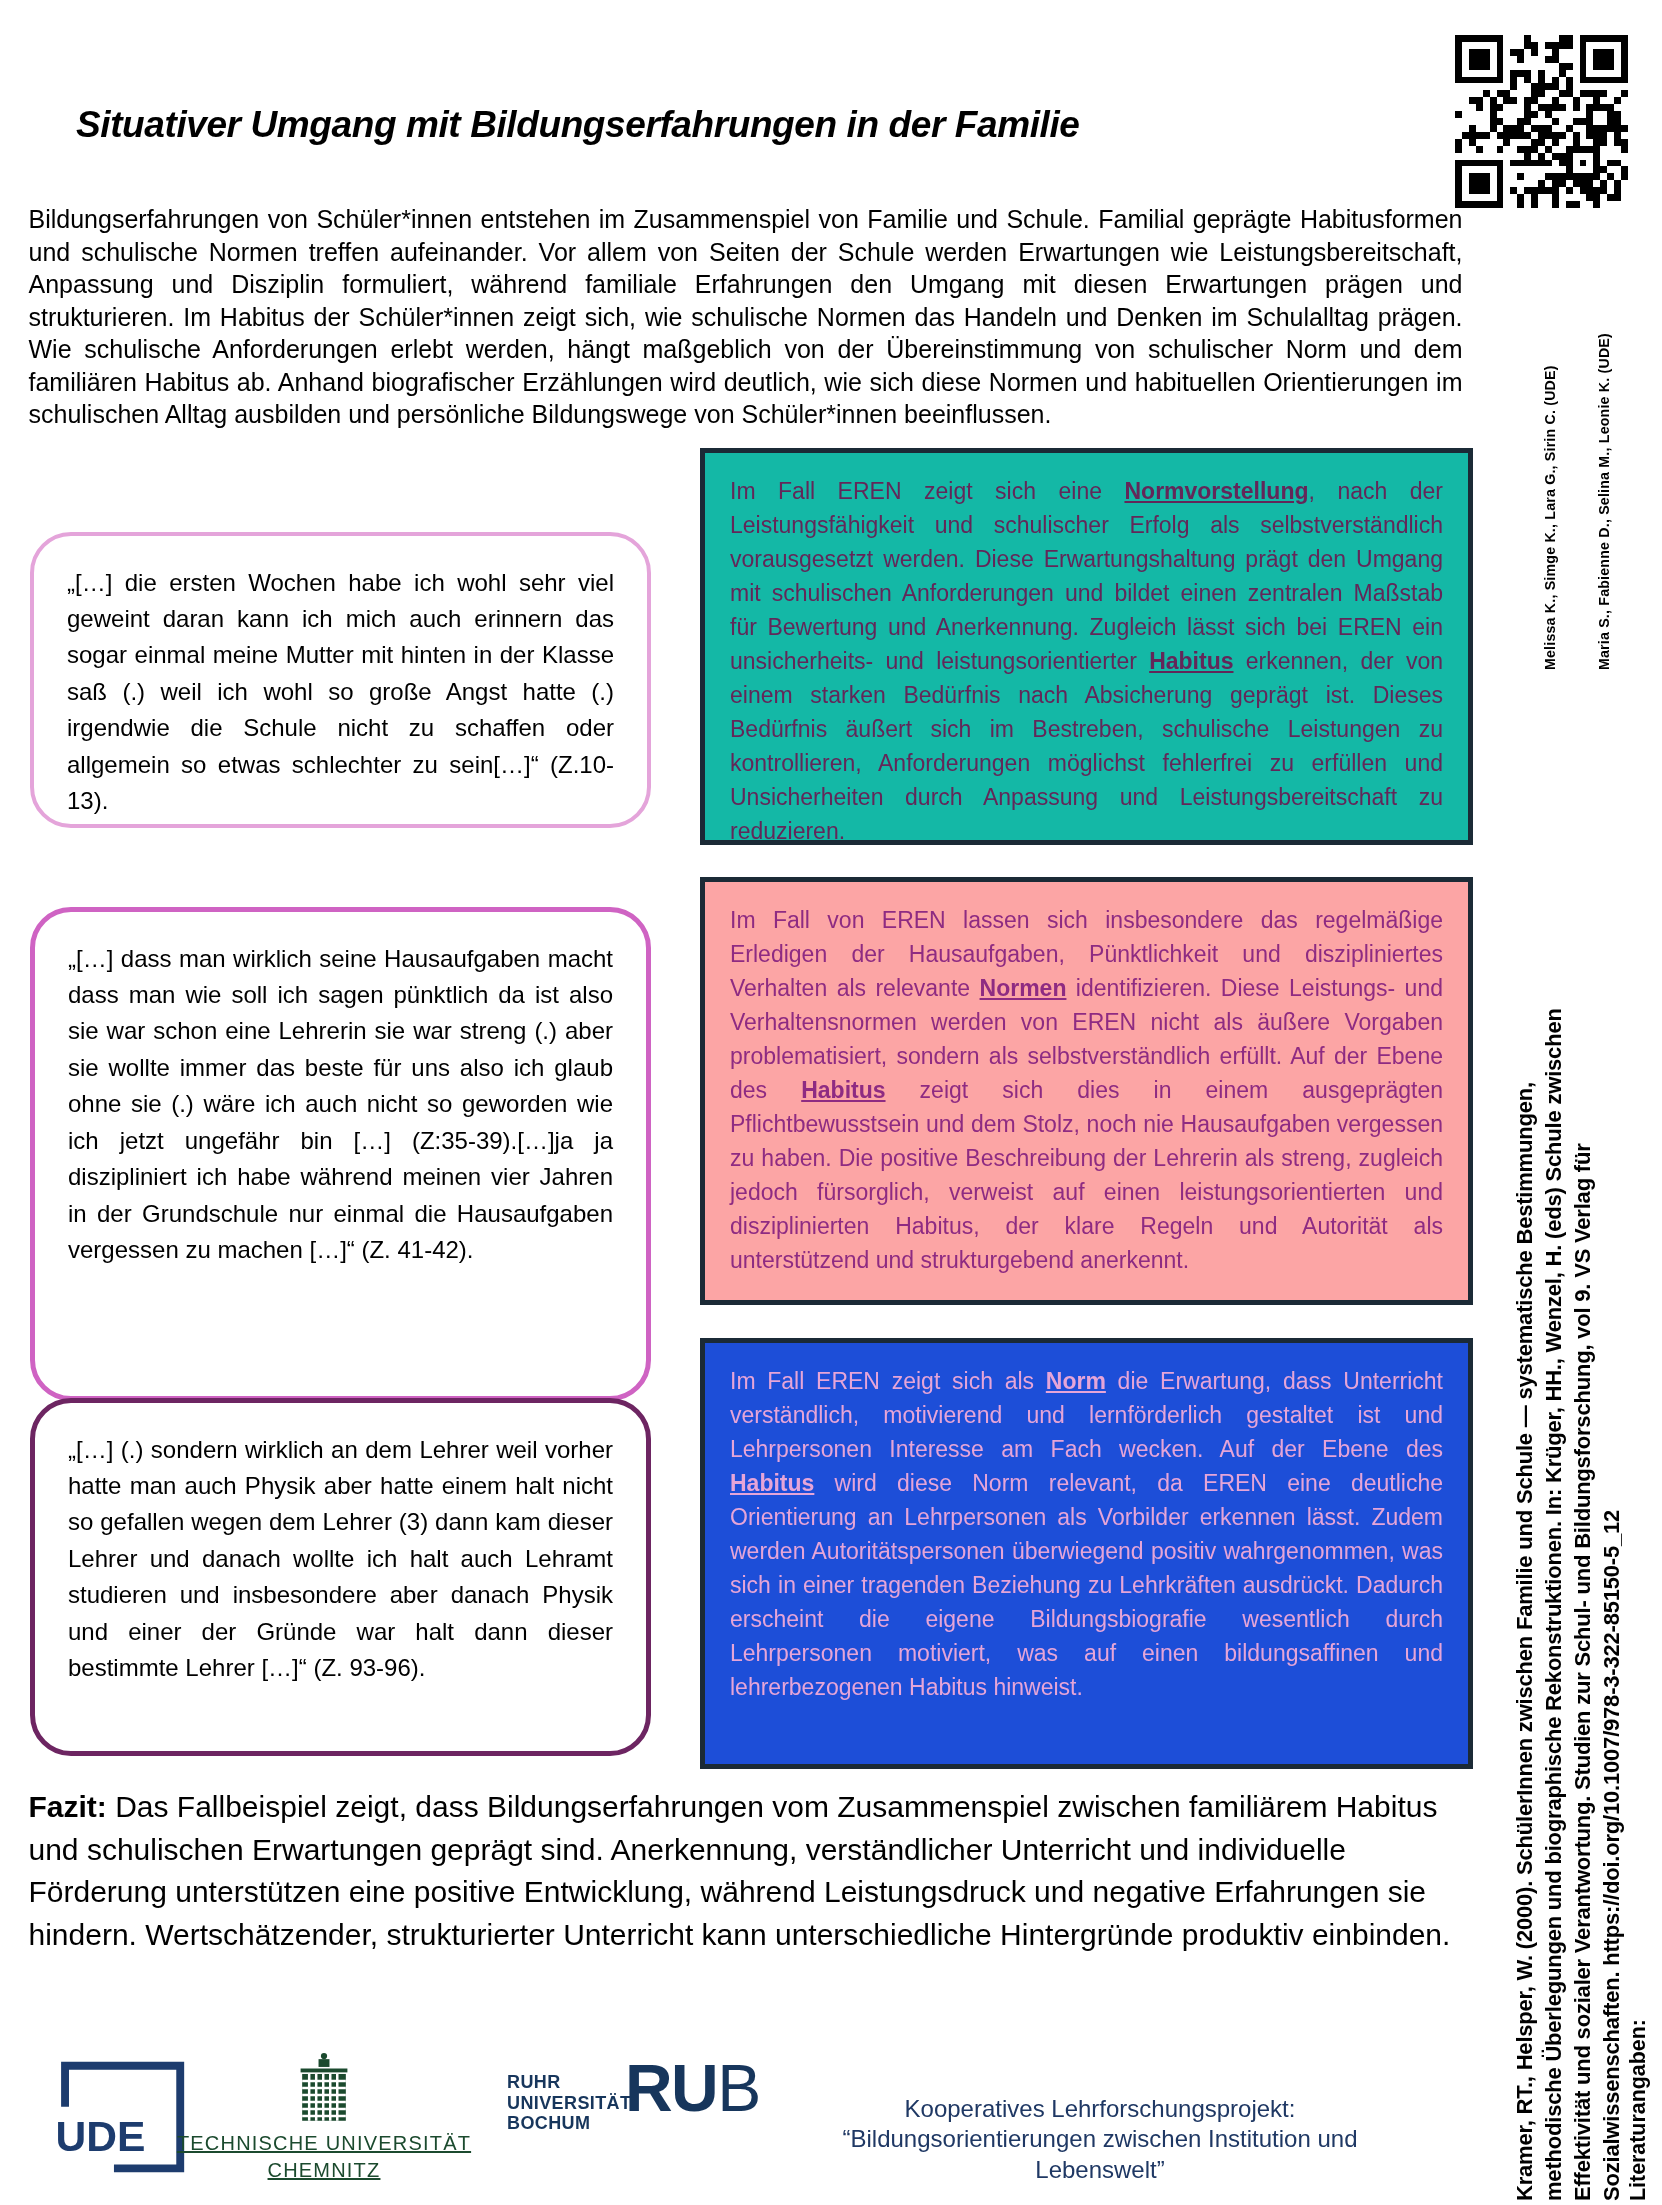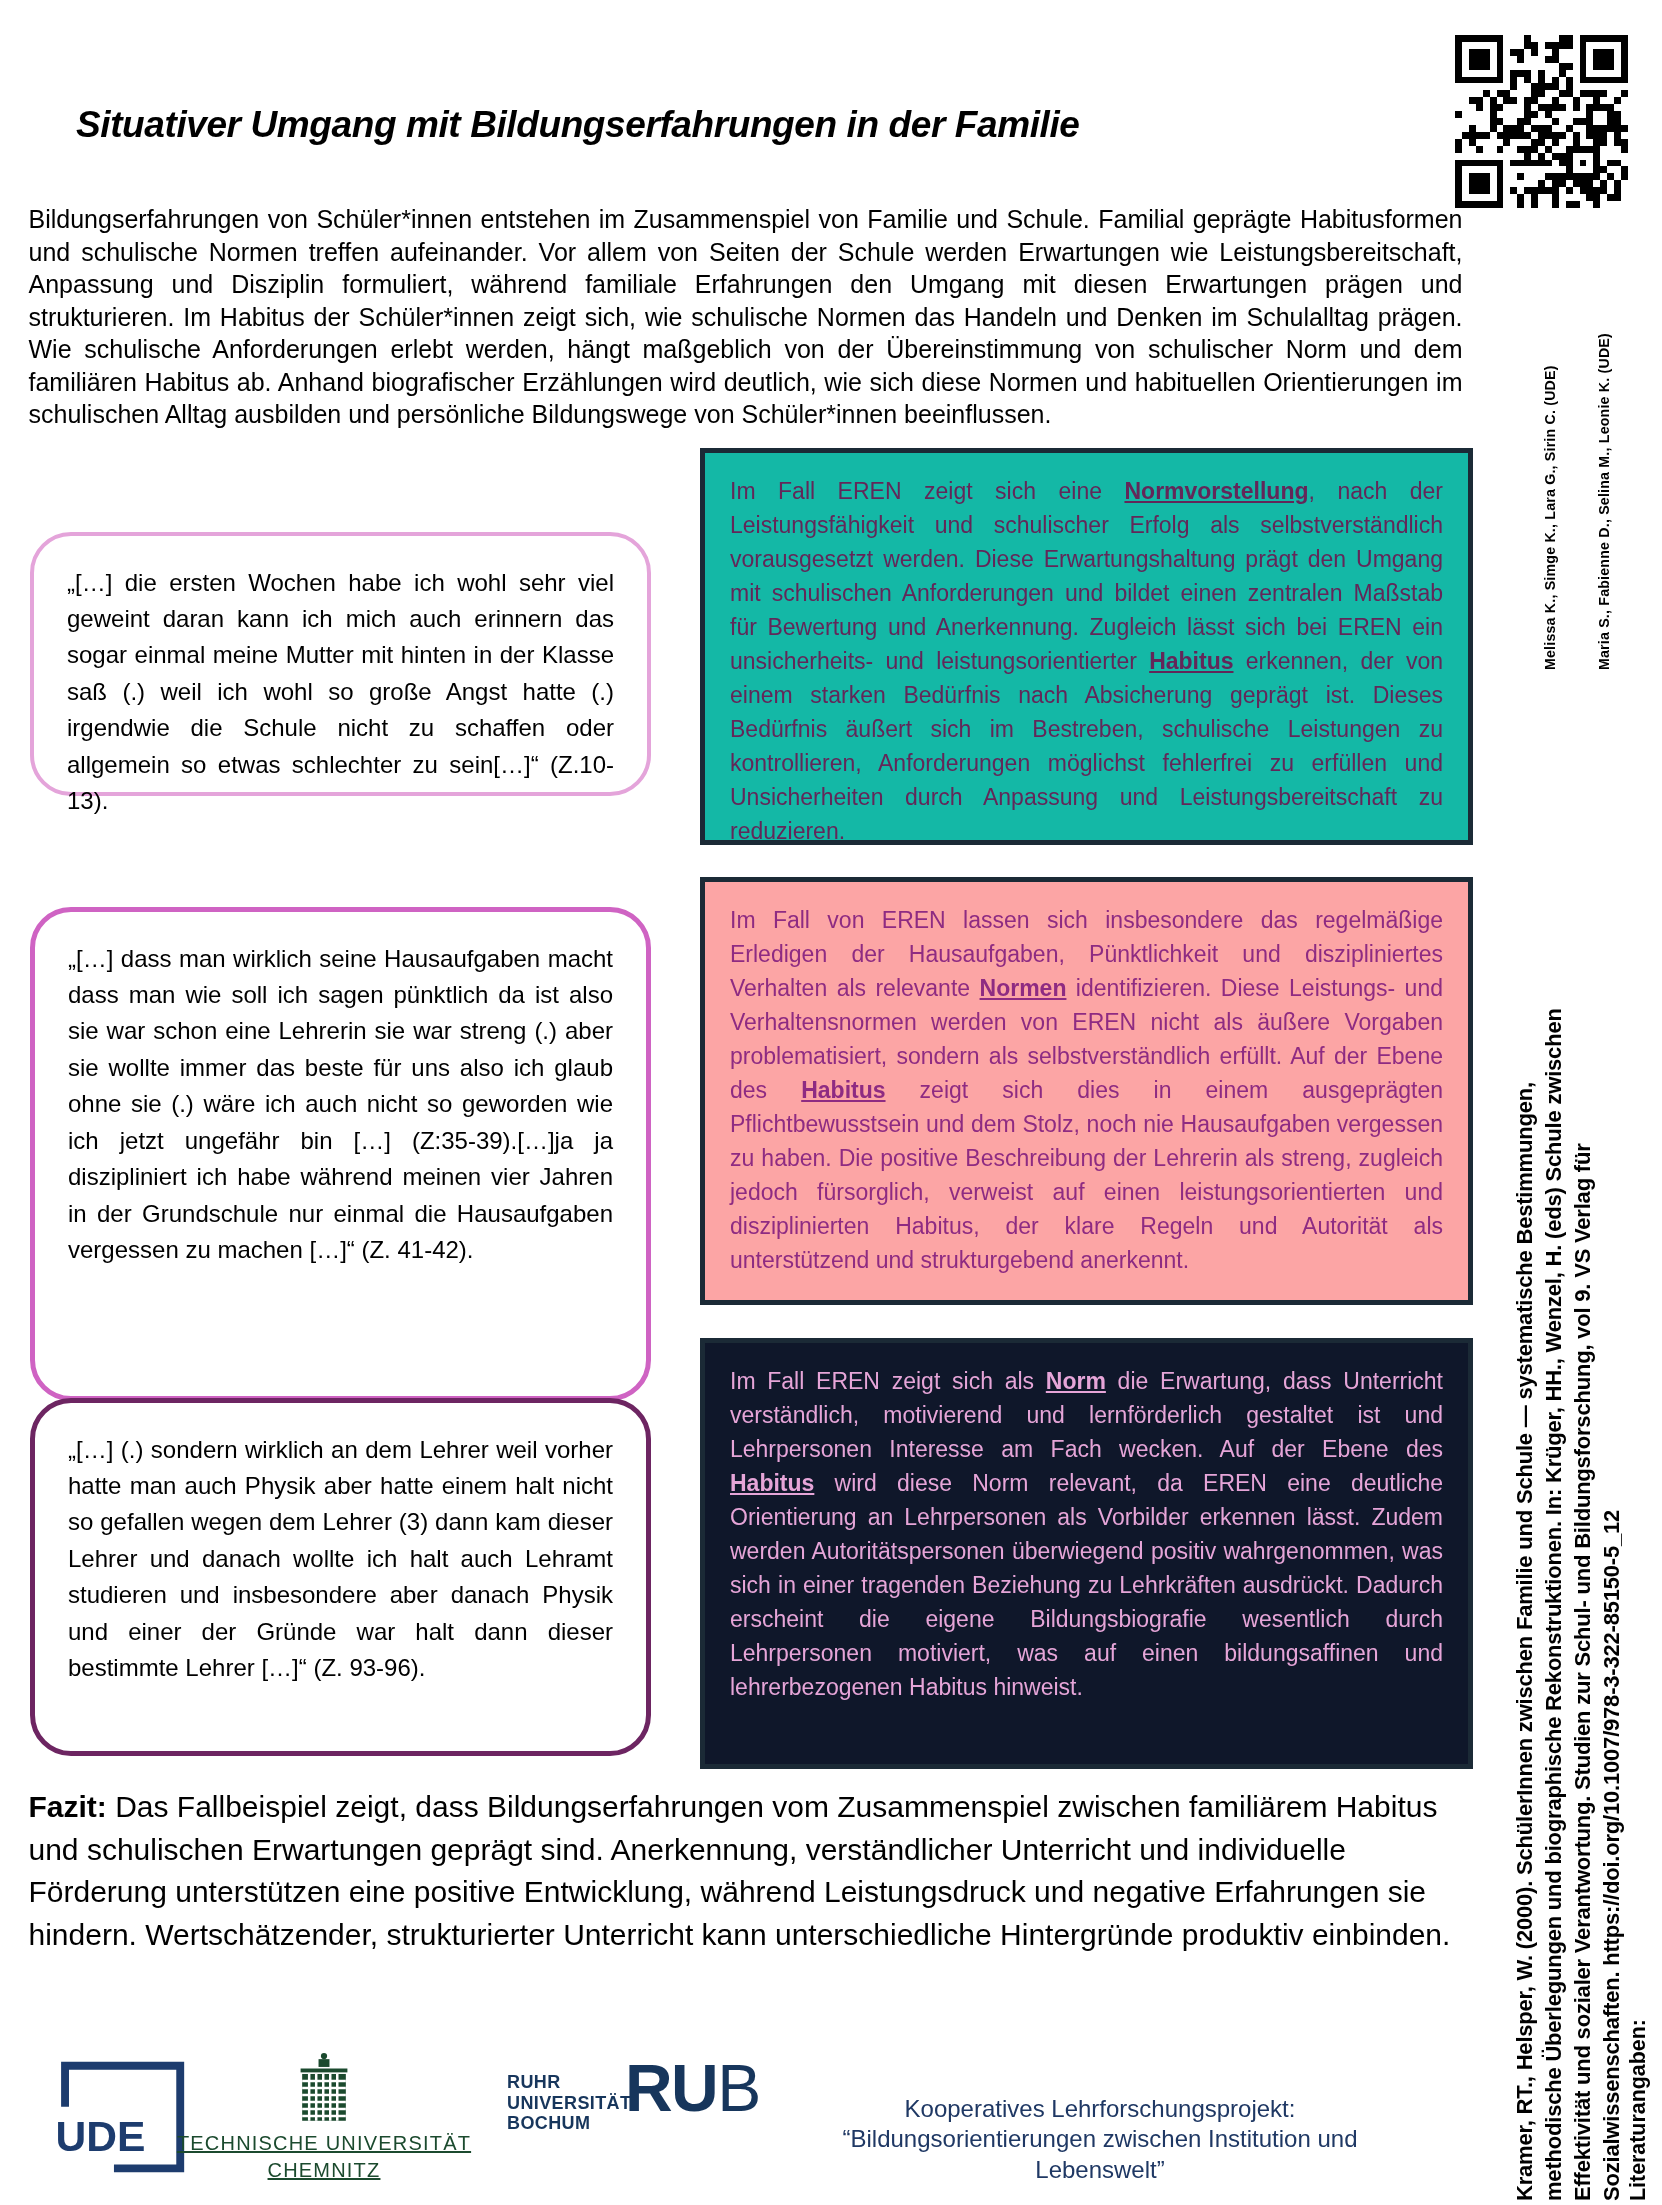--- a/index.html
+++ b/index.html
@@ -16,30 +16,30 @@
   .qr svg{width:100%;height:100%;shape-rendering:crispEdges;fill:#000;}
   .intro{
     left:28.5px;top:203px;width:1434px;font-size:25px;line-height:1.3;
     text-align:justify;
   }
   .quote{
     left:30px;width:621px;box-sizing:border-box;background:#fff;
     border-radius:41px;padding:28.5px 33px;font-size:24px;line-height:1.52;
     text-align:justify;
   }
-  .q1{top:532px;height:264px;border:4.7px solid #e4a4da;}
+  .q1{top:532px;height:296px;border:4.7px solid #e4a4da;}
   .q2{top:907px;height:494px;border:5.5px solid #cf63c3;}
   .q3{top:1398px;height:358px;border:5.5px solid #6d2562;}
   .analysis{
     left:700px;width:773px;box-sizing:border-box;border:5.5px solid #1b2a36;
     padding:20.6px 25px;font-size:23px;line-height:1.48;text-align:justify;
   }
   .a1{top:448px;height:397px;background:#14b8a6;color:#632759;}
   .a2{top:877px;height:428px;background:#fca5a5;color:#8e2b82;}
-  .a3{top:1338px;height:431px;background:#0f172a;color:#e6a5d8;}
+  .a3{top:1338px;height:431px;background:#1d4ed8;color:#e6a5d8;}
   .kw{font-weight:bold;text-decoration:underline;}
   .fazit{left:28.5px;top:1786px;width:1425px;font-size:30px;line-height:1.42;}
   .fazit-label{font-weight:bold;}
   .vert{
     position:absolute;transform-origin:0 0;transform:rotate(-90deg);
     white-space:nowrap;
   }
   .authors{font-size:14.2px;font-weight:bold;letter-spacing:0.2px;}
   .auth1{left:1542px;top:670px;}
   .auth2{left:1596px;top:670px;}

